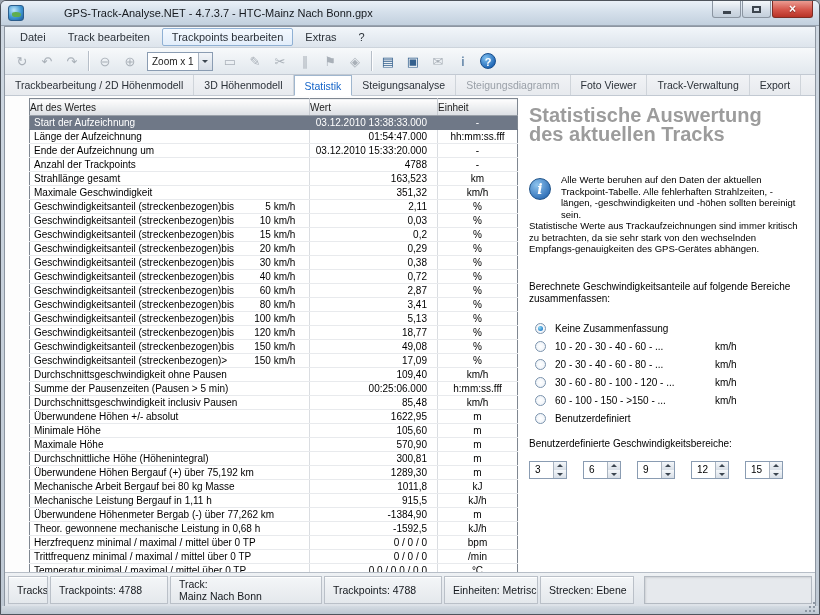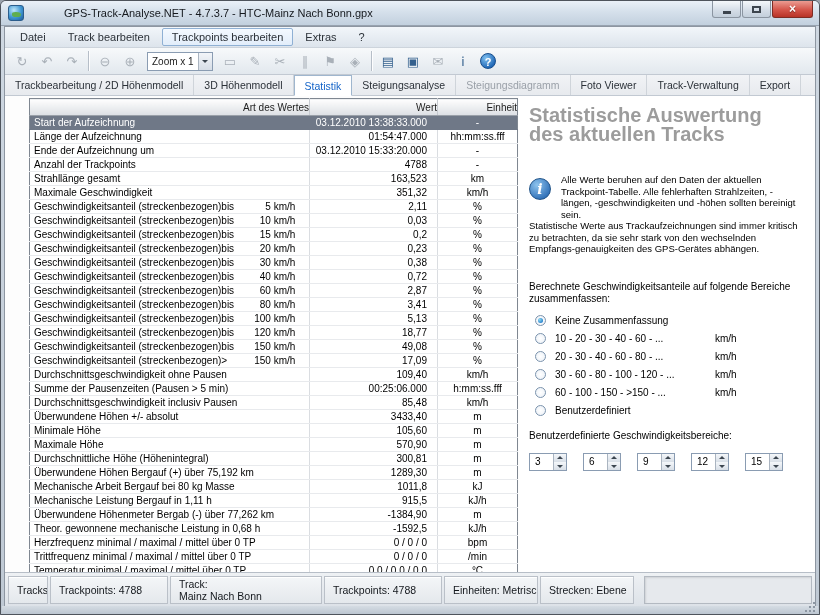--- a/index.html
+++ b/index.html
@@ -73,21 +73,21 @@
     background:linear-gradient(#f1f3f6,#e7eaee); border-bottom:1px solid #c2c9d2;
     font-size:10.5px; color:#2b3138; }
   .tab{ display:flex; align-items:center; padding:0 10px; border-right:1px solid #cfd4da; white-space:nowrap; }
   .tab.active{ background:#fff; color:#1464c8; border:1px solid #9fb6ce; border-bottom:1px solid #fff; margin-bottom:-1px; }
   .tab.disabled{ color:#9aa0a8; }
   
   .content{ flex:1; min-height:0; display:flex; background:#fff; }
   .table-area{ width:514px; flex:none; padding:2px 0 0 24px; background:#fdfdfd; }
   table.stats{ border-collapse:collapse; width:488px; table-layout:fixed;
     border:1px solid #7f8791; background:#fff; }
-  .stats th{ height:17px; font-size:10px; font-weight:normal; color:#1c1c1c; text-align:right;
+  .stats th{ height:17px; font-size:10px; font-weight:normal; color:#1c1c1c; text-align:left;
     background:linear-gradient(#fefefe,#dcdfe4); padding:0;
     border-right:1px solid #c6cad0; border-bottom:1px solid #9aa0a8; }
   .stats td{ font-size:10px; line-height:13px; height:13px; padding:0 2px;
     border-right:1px solid #dadde1; border-bottom:1px solid #e8eaed;
     white-space:nowrap; overflow:hidden; color:#000; }
   .stats td:last-child, .stats th:last-child{ border-right:none; }
   .c-art{ padding-left:4px !important; }
   .c-wert{ text-align:right; padding-right:10px !important; }
   .c-einheit{ text-align:center; }
   tr.sel td{ background:#6f7887; color:#fff; border-color:#6f7887; }
@@ -98,21 +98,21 @@
   .right-panel{ flex:1; min-width:0; padding:8px 12px 0 10px; background:#fff; }
   .panel-heading{ font-size:20px; font-weight:bold; color:#9c9c9c; line-height:19px; margin:2px 0 30px; }
   .info-row{ display:flex; gap:10px; }
   .info-icon{ width:22px; height:22px; flex:none; margin-top:4px; border-radius:50%;
     background:radial-gradient(circle at 35% 30%, #8ec4ee, #2b6cb5 80%);
     border:1px solid #215489; color:#fff; text-align:center; line-height:21px;
     font-family:"DejaVu Serif", serif; font-style:italic; font-weight:bold; font-size:14px; }
   .info-text, .info-text2{ font-size:9.5px; line-height:11.5px; color:#000; }
   .info-text{ flex:1; }
   .group-label{ margin-top:26px; font-size:10px; line-height:12px; width:262px; }
-  .options{ margin-top:10px; display:flex; flex-direction:column; gap:7px; padding-left:6px; }
+  .options{ margin-top:18px; display:flex; flex-direction:column; gap:7px; padding-left:6px; }
   .opt{ display:flex; align-items:center; font-size:10px; }
   .radio{ width:11px; height:11px; flex:none; border-radius:50%; border:1px solid #7b93ad;
     background:radial-gradient(#ffffff,#e9eff6); margin-right:9px; position:relative; }
   .radio.checked::after{ content:""; position:absolute; left:2px; top:2px; right:2px; bottom:2px;
     border-radius:50%; background:radial-gradient(circle at 35% 35%, #8edaf2, #1e78c8 80%); }
   .opt-label{ width:160px; white-space:nowrap; }
   .opt-unit{ white-space:nowrap; }
   .custom-label{ margin-top:14px; font-size:10px; }
   .spinners{ display:flex; gap:16px; margin-top:12px; }
   .spin{ width:38px; height:18px; border:1px solid #8a9cb2; background:#fff; display:flex; align-items:stretch; }
@@ -318,21 +318,21 @@
                 <td class="c-einheit">%</td>
               </tr>
               <tr>
                 <td class="c-art">
                   <span class="art-wrap">
                     <span class="art-main">Geschwindigkeitsanteil  (streckenbezogen)</span>
                     <span class="art-bis">bis</span>
                     <span class="art-speed">20 km/h</span>
                   </span>
                 </td>
-                <td class="c-wert">0,23</td>
+                <td class="c-wert">0,29</td>
                 <td class="c-einheit">%</td>
               </tr>
               <tr>
                 <td class="c-art">
                   <span class="art-wrap">
                     <span class="art-main">Geschwindigkeitsanteil  (streckenbezogen)</span>
                     <span class="art-bis">bis</span>
                     <span class="art-speed">30 km/h</span>
                   </span>
                 </td>
@@ -426,21 +426,21 @@
                 <td class="c-wert">00:25:06.000</td>
                 <td class="c-einheit">h:mm:ss.fff</td>
               </tr>
               <tr>
                 <td class="c-art">Durchschnittsgeschwindigkeit inclusiv Pausen</td>
                 <td class="c-wert">85,48</td>
                 <td class="c-einheit">km/h</td>
               </tr>
               <tr>
                 <td class="c-art">Überwundene Höhen +/- absolut</td>
-                <td class="c-wert">3433,40</td>
+                <td class="c-wert">1622,95</td>
                 <td class="c-einheit">m</td>
               </tr>
               <tr>
                 <td class="c-art">Minimale Höhe</td>
                 <td class="c-wert">105,60</td>
                 <td class="c-einheit">m</td>
               </tr>
               <tr>
                 <td class="c-art">Maximale Höhe</td>
                 <td class="c-wert">570,90</td>

